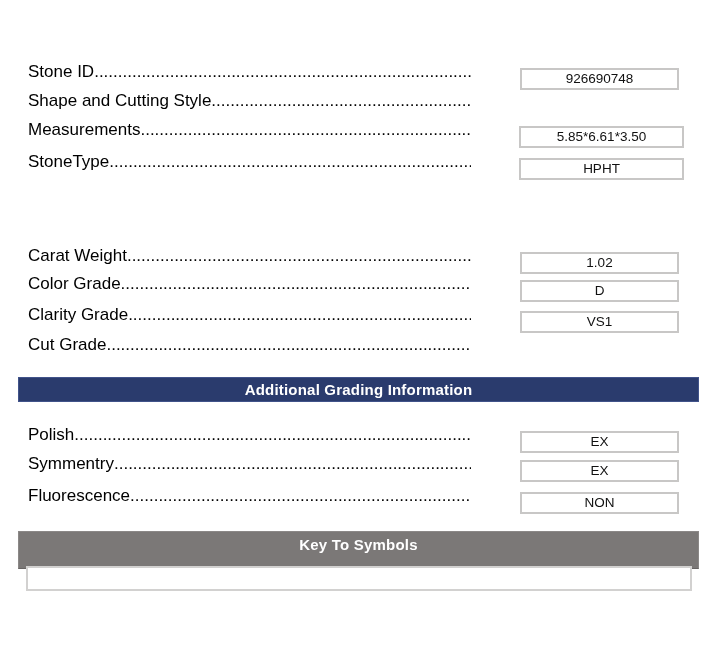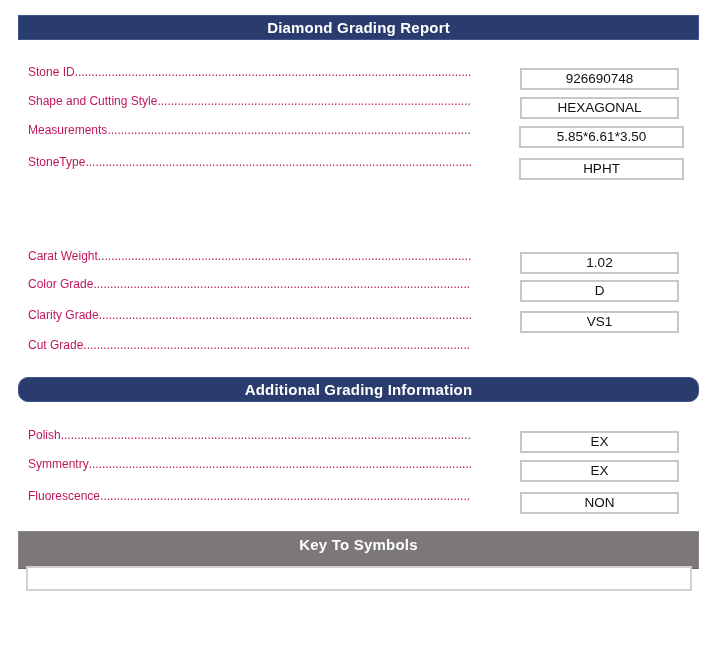--- a/index.html
+++ b/index.html
@@ -32,40 +32,40 @@
     background: #2a3b6d;
     border: 1px solid #41538a;
   }
   .bar-gray {
     background: #7b7877;
     border: 1px solid #8b8887;
     border-bottom-color: #676463;
   }
   .bar-1 { top: 15px; }
   .bar-2 { top: 196px; }
-  .bar-3 { top: 377px; border-radius: 10px; }
+  .bar-3 { top: 377px; }
   .bar-4 { top: 531px; height: 38px; line-height: 25px; }
 
   .row {
     position: absolute;
     left: 0;
     width: 720px;
     height: 22px;
   }
   .row-label {
     position: absolute;
     left: 28px;
     top: 0;
     width: 443px;
     height: 22px;
     display: flex;
     overflow: hidden;
-    font-size: 12px;
+    font-size: 17px;
     line-height: 22px;
-    color: #be185d;
+    color: #000000;
     white-space: nowrap;
   }
   .row-label .dots {
     flex: 1 1 auto;
     overflow: hidden;
     white-space: nowrap;
   }
   .value-box {
     position: absolute;
     left: 520px;
@@ -106,38 +106,34 @@
     box-sizing: border-box;
     border: 2px solid #d2d1d0;
     background: #ffffff;
   }
 </style>
 </head>
 <body>
 
 <div class="page">
 
-  <div class="bar bar-navy bar-1">
-    <span>Diamond Grading Report</span>
-  </div>
 
   <div class="row row-1">
     <div class="row-label">
       <span>Stone ID</span>
         <span class="dots">........................................................................................................................................................................................</span>
     </div>
     <div class="value-box">926690748</div>
   </div>
 
   <div class="row row-2">
     <div class="row-label">
       <span>Shape and Cutting Style</span>
         <span class="dots">........................................................................................................................................................................................</span>
     </div>
-    <div class="value-box">HEXAGONAL</div>
   </div>
 
   <div class="row row-3">
     <div class="row-label">
       <span>Measurements</span>
         <span class="dots">........................................................................................................................................................................................</span>
     </div>
     <div class="value-box wide">5.85*6.61*3.50</div>
   </div>
 

